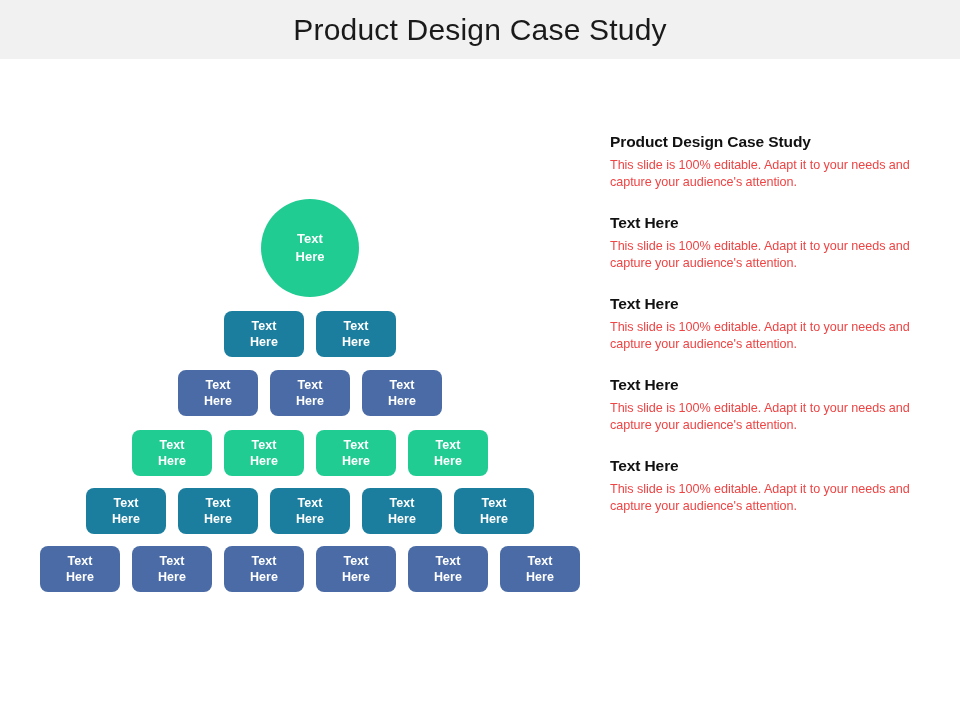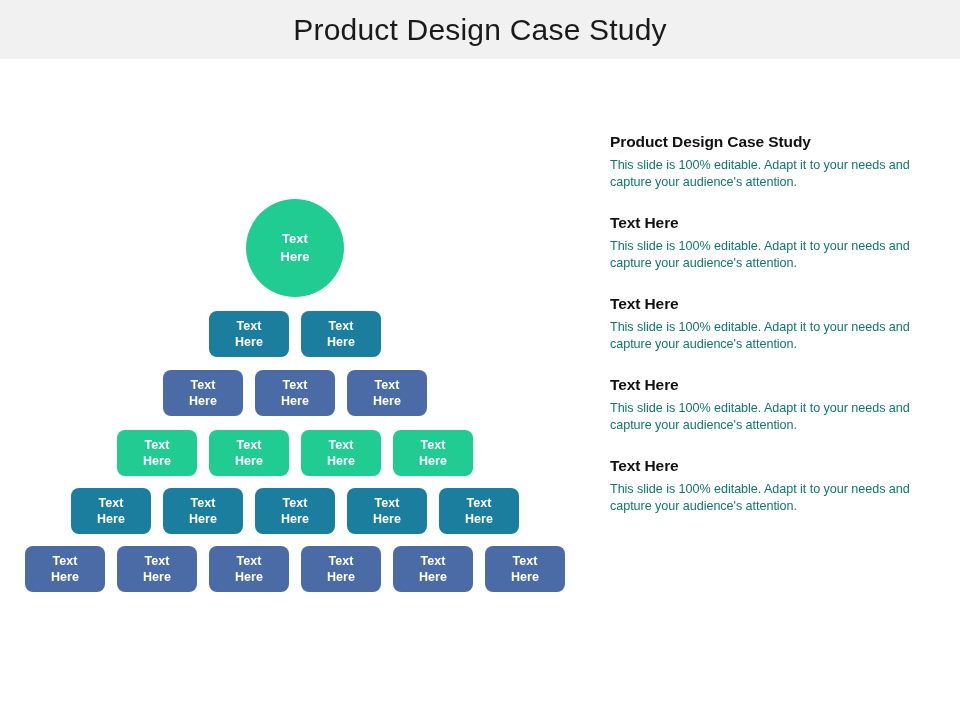--- a/index.html
+++ b/index.html
@@ -47,20 +47,21 @@
     width: 590px;
     height: 661px;
   }
   .pyr-row {
     position: absolute;
     left: 0;
     width: 590px;
     display: flex;
     justify-content: center;
     gap: 12px;
+    padding-left: 15px;
   }
   .pyr-row.r0 { top: 140px; }
   .pyr-row.r1 { top: 252px; }
   .pyr-row.r2 { top: 311px; }
   .pyr-row.r3 { top: 371px; }
   .pyr-row.r4 { top: 429px; }
   .pyr-row.r5 { top: 487px; }
 
   .node-circle {
     width: 98px;
@@ -105,21 +106,21 @@
   .tb-heading {
     font-size: 15.5px;
     font-weight: bold;
     color: #111111;
     letter-spacing: -0.1px;
     margin: 0 0 6px 0;
     line-height: 19px;
   }
   .tb-body {
     font-size: 12.6px;
-    color: #0f766e;
+    color: #ef4444;
     line-height: 17px;
     margin: 0;
     letter-spacing: -0.05px;
   }
 </style>
 </head>
 <body>
 
 <div class="header-band"></div>
 <div class="header-title">Product Design Case Study</div>

